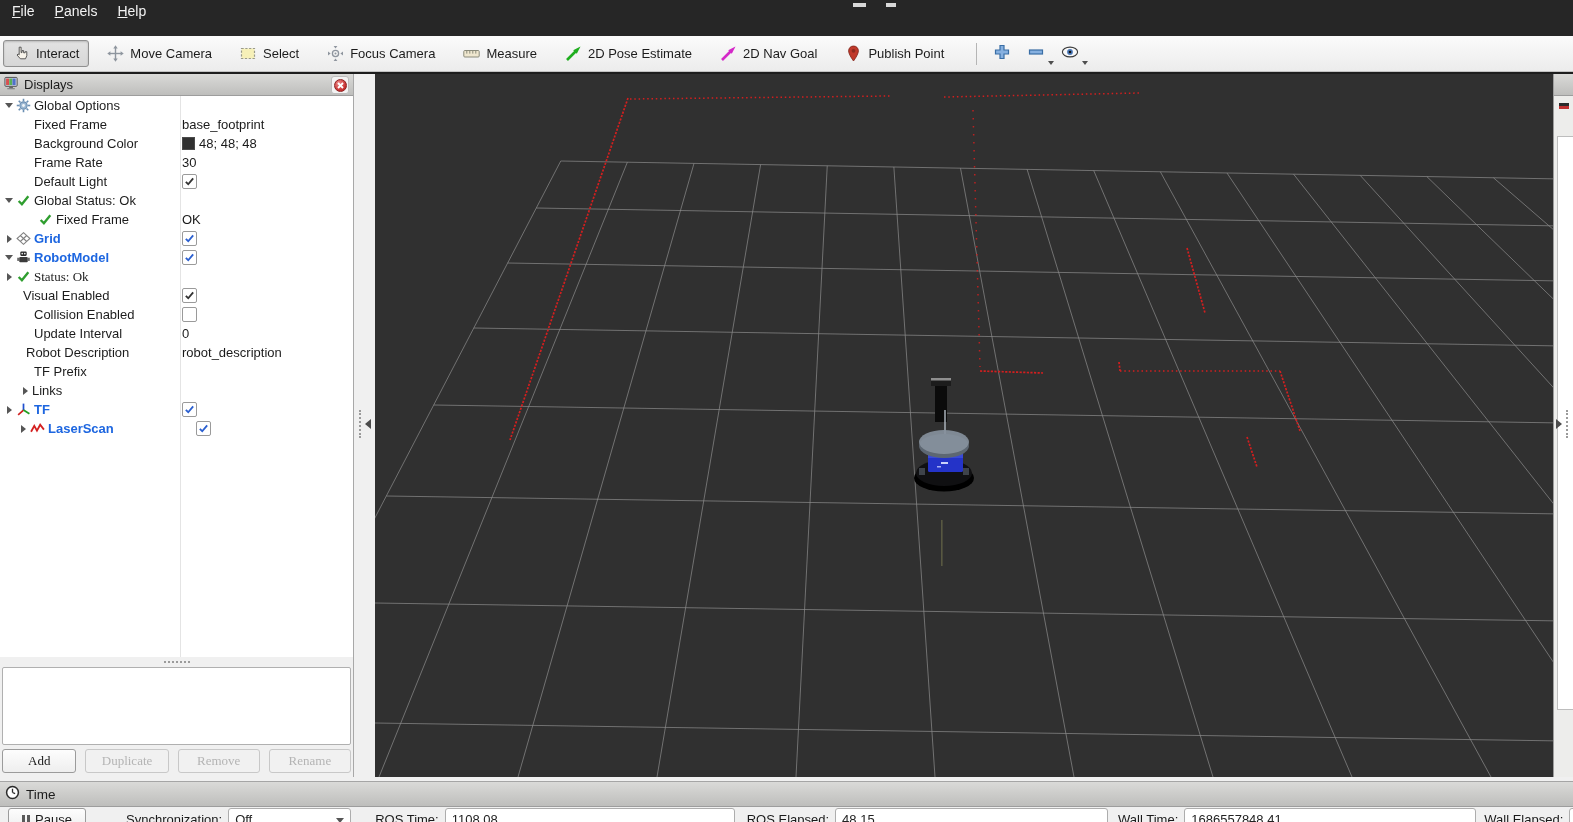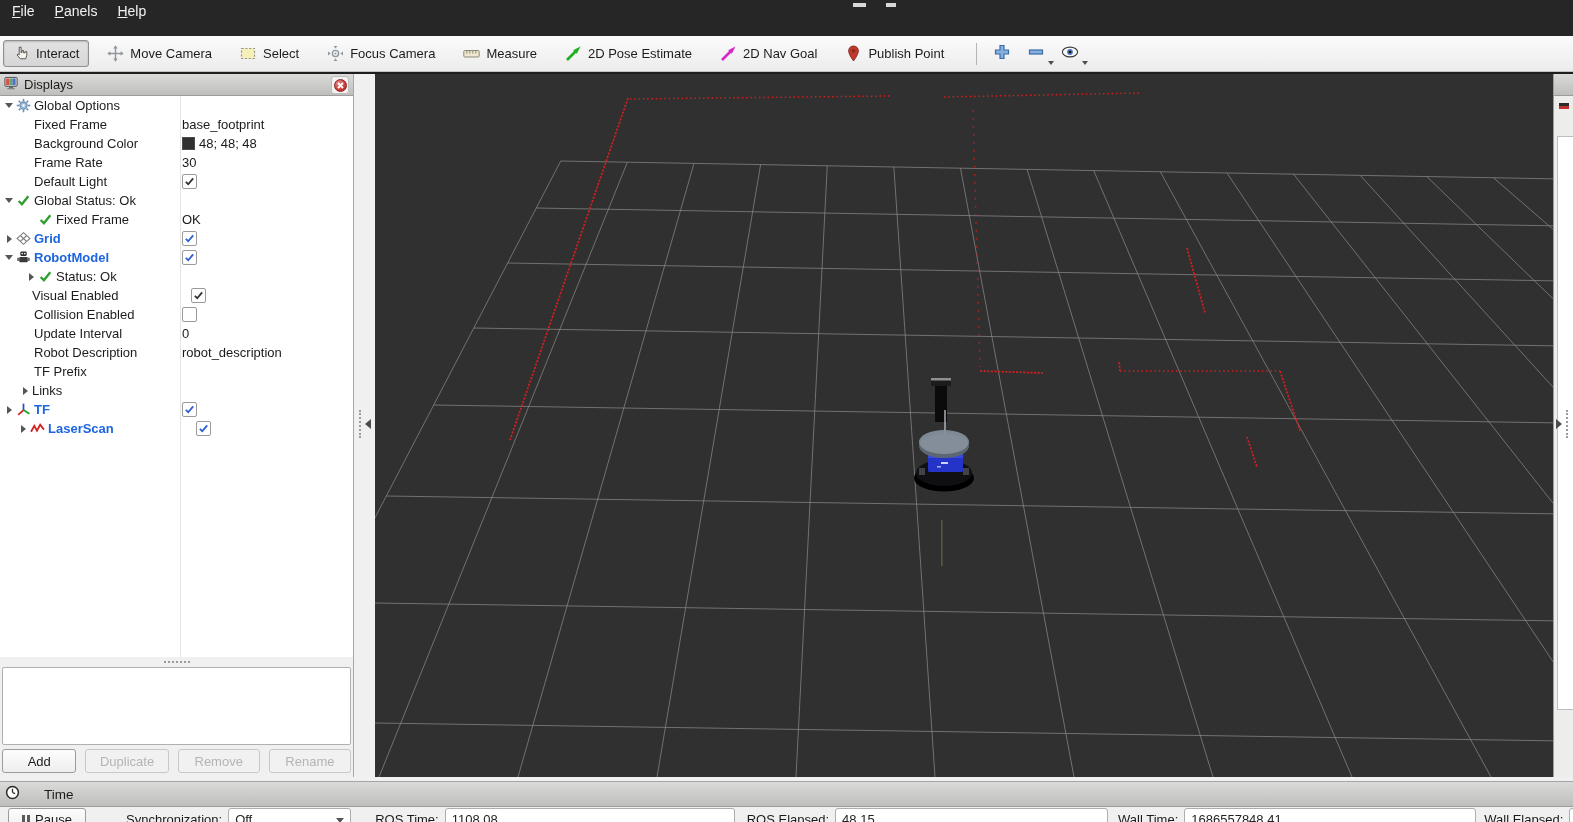--- a/index.html
+++ b/index.html
@@ -45,21 +45,21 @@
   .tlbl { white-space:nowrap; color:#1c1c1c; }
   .tlbl.blue { color:#1d66e0; font-weight:bold; }
   .val { position:absolute; left:182px; top:0; height:100%; display:flex; align-items:center; gap:4px; white-space:nowrap; }
   .cb { width:15px; height:15px; background:#fff; border:1px solid #9a9a9a; border-radius:2px; display:flex; align-items:center; justify-content:center; }
   .swatch { width:13px; height:13px; border:1px solid #4a4a4a; }
 
   .h-splitter { height:10px; display:flex; align-items:center; justify-content:center; background:#f0f0f0; }
   .hdots { width:26px; border-top:2px dotted #9b9b9b; }
   .desc-box { height:78px; margin:0 2px; background:#ffffff; border:1px solid #b0b0b0; border-radius:2px; }
   .btn-row { display:flex; margin:4px 2px 0 2px; gap:9px; }
-  .dp-btn { height:24px; border:1px solid #9b9b9b; border-radius:3px; background:linear-gradient(#fdfdfd,#eeeeee); font-size:13px; color:#1c1c1c; padding:0 10px; font-family:Liberation Sans, sans-serif; }
+  .dp-btn { height:24px; border:1px solid #9b9b9b; border-radius:3px; background:linear-gradient(#fdfdfd,#eeeeee); font-size:13px; color:#1c1c1c; padding:0 10px; font-family:Liberation Serif, serif; }
   .dp-btn.b0 { width:76px; }
   .dp-btn.b1 { width:85px; }
   .dp-btn.b2 { width:84px; }
   .dp-btn.b3 { width:84px; }
   .dp-btn.disabled { color:#b4b4b4; border-color:#c8c8c8; background:#f1f1f1; }
 
   
   .v-splitter { width:21px; background:#f0f0f0; position:relative; }
   .vdots { position:absolute; left:5px; top:336px; height:28px; border-left:2px dotted #9b9b9b; }
   .arr-left { position:absolute; left:11px; top:345px; width:0; height:0; border-top:5px solid transparent; border-bottom:5px solid transparent; border-right:6px solid #4c4c4c; }
@@ -77,21 +77,21 @@
   .rs-header { height:22px; background:linear-gradient(#dadad8,#bebebc); border-bottom:1px solid #9d9d9d; }
   .rs-icon { position:absolute; left:5px; top:29px; width:10px; height:6px; }
   .rs-icon .a { height:3px; background:#2b2b2b; }
   .rs-icon .b { height:3px; background:#c03030; }
   .rs-white { position:absolute; left:3px; top:62px; right:0; height:574px; background:#ffffff; border:1px solid #bdbdbd; border-right:none; }
   .arr-right { position:absolute; left:2px; top:345px; width:0; height:0; border-top:5px solid transparent; border-bottom:5px solid transparent; border-left:6px solid #4c4c4c; z-index:2; }
   .rs-dots { position:absolute; left:12px; top:336px; height:28px; border-left:2px dotted #9b9b9b; z-index:2; }
 
   
   .time-panel { height:45px; background:#f0f0f0; padding-top:4px; }
-  .time-header { height:26px; background:linear-gradient(#dadad8,#bebebc); border-top:1px solid #a5a5a5; border-bottom:1px solid #9d9d9d; display:flex; align-items:center; gap:24px; padding-left:5px; font-size:13.5px; color:#1c1c1c; }
+  .time-header { height:26px; background:linear-gradient(#dadad8,#bebebc); border-top:1px solid #a5a5a5; border-bottom:1px solid #9d9d9d; display:flex; align-items:center; gap:6px; padding-left:5px; font-size:13.5px; color:#1c1c1c; }
   .time-row { height:27px; overflow:hidden; display:flex; align-items:flex-start; padding-top:1px; }
   .pause-btn { margin-left:8px; width:78px; height:22px; border:1px solid #9b9b9b; border-radius:3px; background:linear-gradient(#fdfdfd,#eeeeee); display:flex; align-items:center; justify-content:center; gap:5px; font-size:13px; color:#1c1c1c; font-family:inherit; flex:none; }
   .pause-ic { width:8px; height:9px; border-left:3px solid #5a5a5a; border-right:3px solid #5a5a5a; }
   .tlabel { font-size:13px; color:#1a1a1a; margin-top:4px; white-space:nowrap; flex:none; }
   .tfield, .tcombo { height:22px; border:1px solid #adadad; border-radius:3px; background:#fff; font-size:13px; color:#222; padding:3px 6px 0 6px; white-space:nowrap; overflow:hidden; flex:none; }
   .tcombo { position:relative; }
   .combo-arrow { position:absolute; right:6px; top:9px; border-left:4px solid transparent; border-right:4px solid transparent; border-top:5px solid #555; }
 </style>
 </head>
 <body>
@@ -341,30 +341,30 @@
             </span>
             <span class="tlbl blue">RobotModel</span>
             <div class="val">
               <span class="cb">
                 <svg width="11" height="11" viewBox="0 0 12 12">
                   <polyline points="2,6.5 4.6,9 10,2.5" fill="none" stroke="#2a5fd0" stroke-width="2"></polyline>
                 </svg>
               </span>
             </div>
           </div>
-          <div class="trow" style="padding-left: 24px;">
+          <div class="trow" style="padding-left: 2px; font-family: Liberation Serif, serif;">
             <span class="exp r"></span>
             <span class="ticon">
               <svg width="15" height="15" viewBox="0 0 14 14">
                 <polyline points="2.5,7.5 5.5,10.5 11.5,3" fill="none" stroke="#2f9e2f" stroke-width="2.2"></polyline>
               </svg>
             </span>
             <span class="tlbl">Status: Ok</span>
           </div>
-          <div class="trow" style="padding-left: 23px; margin-left: 9px;">
+          <div class="trow" style="padding-left: 23px;">
             <span class="tlbl">Visual Enabled</span>
             <div class="val">
               <span class="cb">
                 <svg width="11" height="11" viewBox="0 0 12 12">
                   <polyline points="2,6.5 4.6,9 10,2.5" fill="none" stroke="#333333" stroke-width="2"></polyline>
                 </svg>
               </span>
             </div>
           </div>
           <div class="trow" style="padding-left: 34px;">
@@ -372,21 +372,21 @@
             <div class="val">
               <span class="cb"></span>
             </div>
           </div>
           <div class="trow" style="padding-left: 34px;">
             <span class="tlbl">Update Interval</span>
             <div class="val">
               <span>0</span>
             </div>
           </div>
-          <div class="trow" style="padding-left: 34px;">
+          <div class="trow" style="padding-left: 26px;">
             <span class="tlbl">Robot Description</span>
             <div class="val">
               <span>robot_description</span>
             </div>
           </div>
           <div class="trow" style="padding-left: 34px;">
             <span class="tlbl">TF Prefix</span>
             <div class="val">
               <span></span>
             </div>

